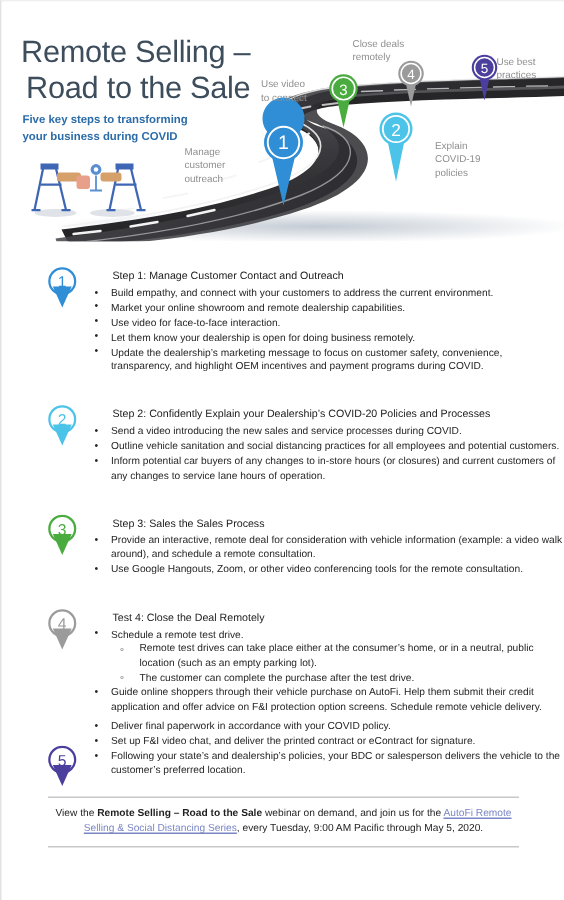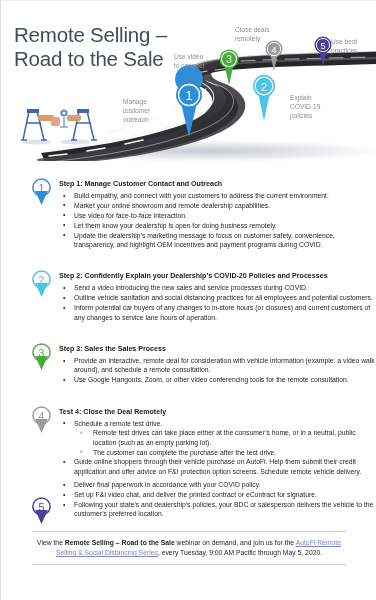--- a/index.html
+++ b/index.html
@@ -29,20 +29,21 @@
   }
   .hero-title {
     position: absolute;
     left: 13px; top: 22px;
     font-size: 20.5px;
     line-height: 24px;
     font-weight: 400;
     color: #3d4d5c;
     letter-spacing: -0.2px;
     white-space: pre-line;
+    text-align: right;
   }
   .hero-sub {
     position: absolute;
     left: 14px; top: 73px;
     font-size: 7.6px;
     line-height: 11px;
     font-weight: bold;
     color: #2c6ca8;
     white-space: pre-line;
   }
@@ -87,25 +88,25 @@
     margin-bottom: 4px;
   }
   .pin {
     position: absolute;
     left: 30px;
     top: 17px;
     width: 21px; height: 28px;
   }
   .step-title {
     font-size: 7.1px;
-    font-weight: bold;
+    font-weight: normal;
     color: #1b1b1b;
     line-height: 11px;
     padding-top: 18px;
-    margin: 0 0 1px 0;
+    margin: 0 0 1px 16px;
   }
   ul.lvl1 {
     margin: 0; padding: 0;
     list-style: none;
   }
   ul.lvl1 > li {
     position: relative;
     font-size: 6.8px;
     line-height: 9.4px;
     color: #262626;
@@ -333,20 +334,22 @@
       <rect x="50" y="14" width="14" height="6" rx="2" fill="#d5a06a"></rect>
 
       <circle cx="47" cy="12" r="3.6" fill="#5a8fd0"></circle>
       <circle cx="47" cy="12" r="1.5" fill="#ffffff"></circle>
       <line x1="47" y1="16" x2="47" y2="26" stroke="#5a8fd0" stroke-width="1.2"></line>
       <line x1="43" y1="26" x2="51" y2="26" stroke="#5a8fd0" stroke-width="1.2"></line>
     </svg>
 
     <div class="hero-title">Remote Selling –
 Road to the Sale</div>
+    <div class="hero-sub">Five key steps to transforming
+your business during COVID</div>
 
     <div class="hlabel l1">Manage
 customer
 outreach</div>
     <div class="hlabel l2">Explain
 COVID-19
 policies</div>
     <div class="hlabel l3">Use video
 to connect</div>
     <div class="hlabel l4">Close deals

